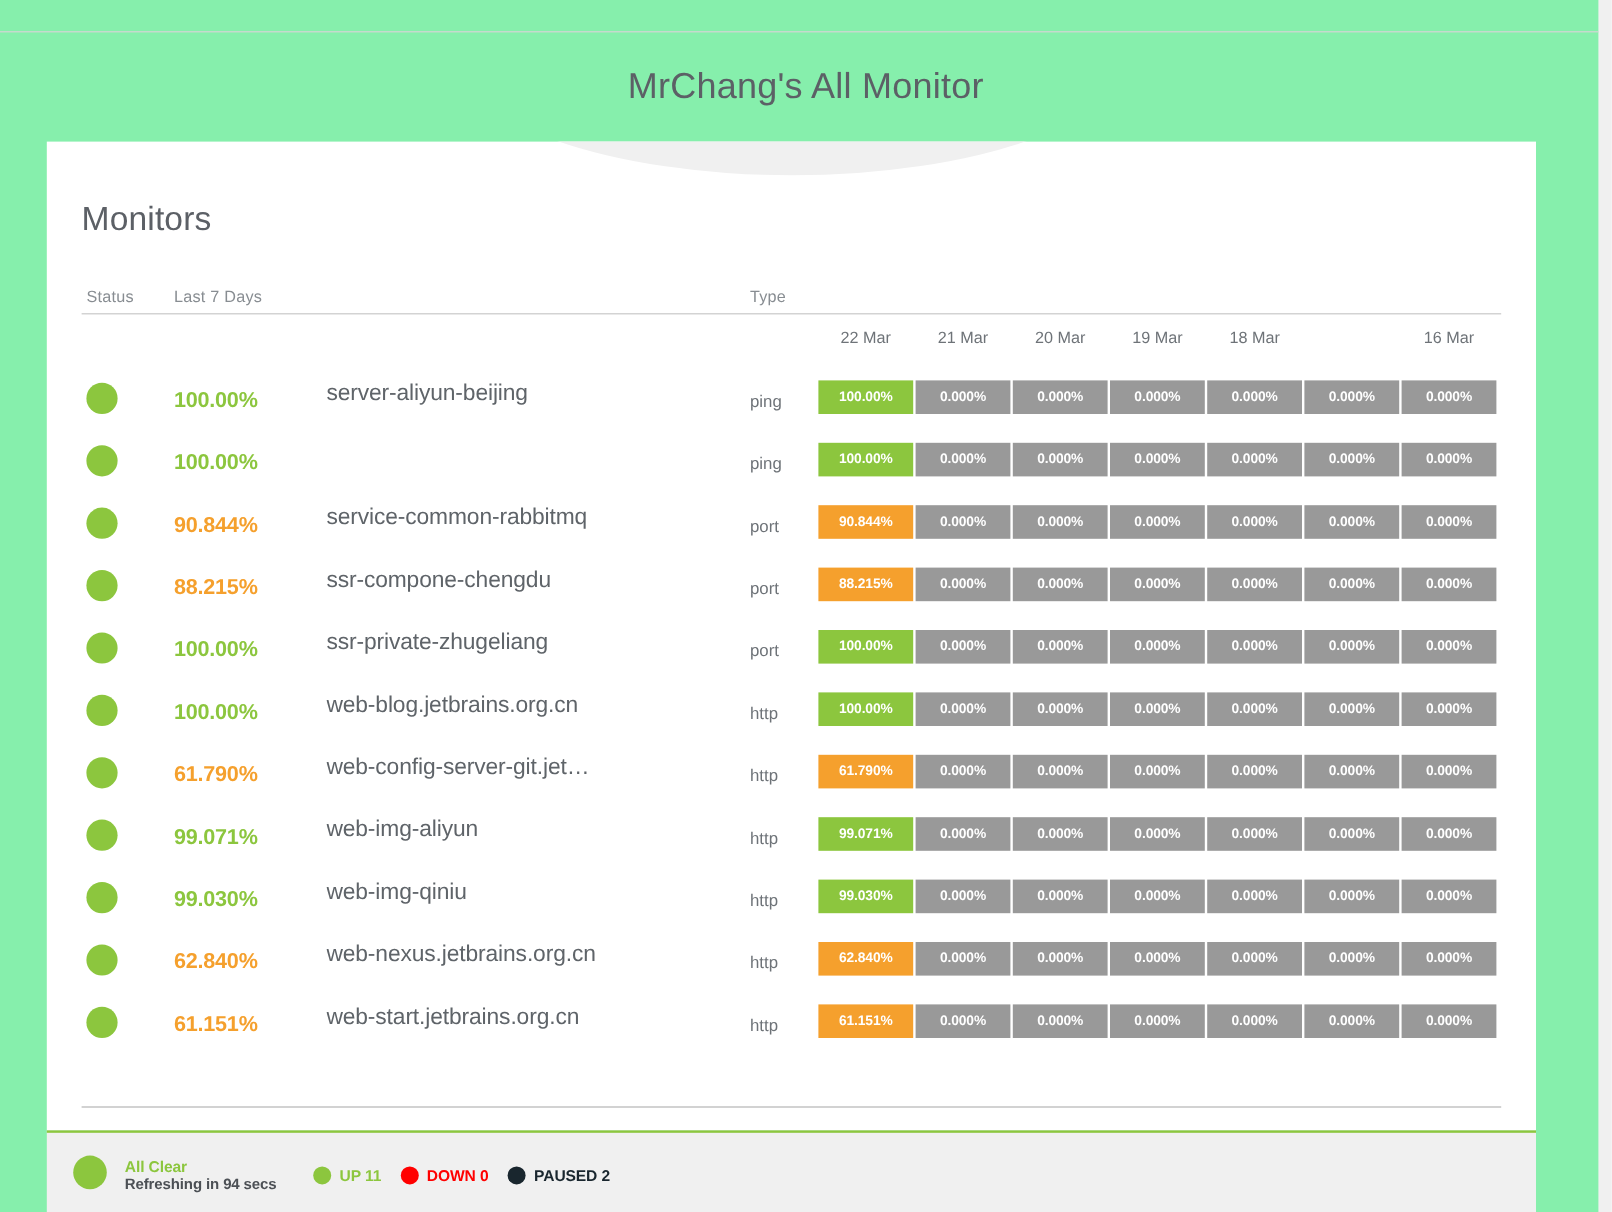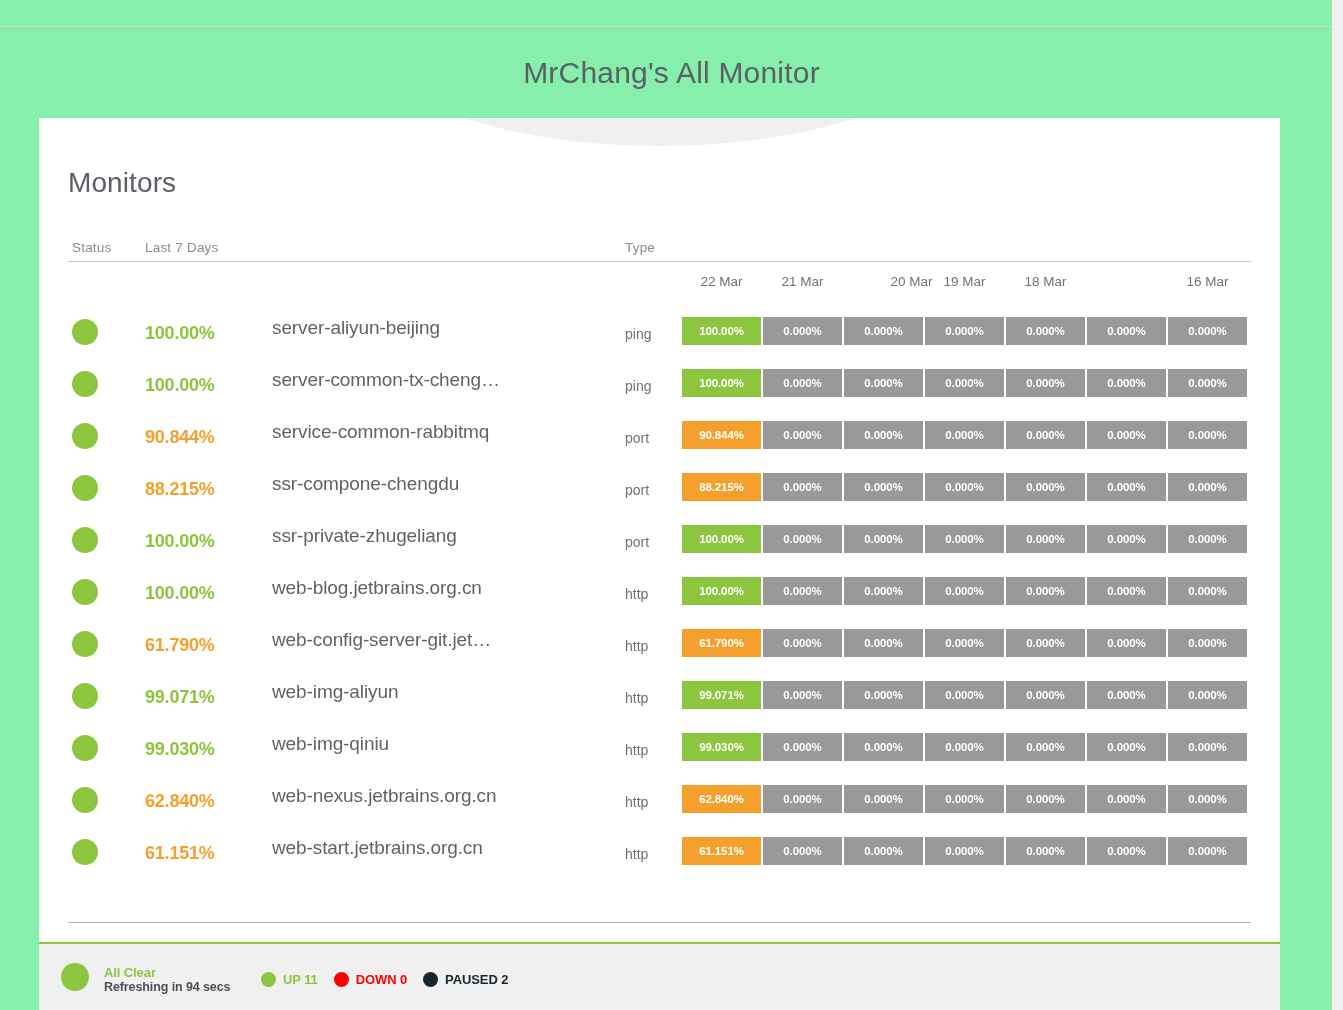--- a/index.html
+++ b/index.html
@@ -259,21 +259,21 @@
         <div class="thead">
           <div class="th th-status">Status</div>
           <div class="th th-uptime">Last 7 Days</div>
           <div class="th th-type">Type</div>
         </div>
         <div class="head-rule"></div>
 
         <div class="date-row" id="date-row">
             <div class="date-cell" style="left: 614px;">22 Mar</div>
             <div class="date-cell" style="left: 695px;">21 Mar</div>
-            <div class="date-cell" style="left: 804px;">20 Mar</div>
+            <div class="date-cell" style="left: 776px;">20 Mar</div>
             <div class="date-cell" style="left: 857px;">19 Mar</div>
             <div class="date-cell" style="left: 938px;">18 Mar</div>
             <div class="date-cell" style="left: 1019px; margin-top: 45px;">17 Mar</div>
             <div class="date-cell" style="left: 1100px;">16 Mar</div>
           </div>
 
         <div class="rows" id="rows">
             <div class="row">
               <div class="dot" style="background: rgb(140, 198, 62);"></div>
               <div class="uptime good">100.00%</div>
@@ -285,21 +285,20 @@
                 <div class="bar empty" style="left: 162px;">0.000%</div>
                 <div class="bar empty" style="left: 243px;">0.000%</div>
                 <div class="bar empty" style="left: 324px;">0.000%</div>
                 <div class="bar empty" style="left: 405px;">0.000%</div>
                 <div class="bar empty" style="left: 486px;">0.000%</div>
               </div>
             </div>
             <div class="row">
               <div class="dot" style="background: rgb(140, 198, 62);"></div>
               <div class="uptime good">100.00%</div>
-              <div class="mname">server-common-tx-cheng…</div>
               <div class="mtype">ping</div>
               <div class="bars">
                 <div class="bar up" style="left: 0px;">100.00%</div>
                 <div class="bar empty" style="left: 81px;">0.000%</div>
                 <div class="bar empty" style="left: 162px;">0.000%</div>
                 <div class="bar empty" style="left: 243px;">0.000%</div>
                 <div class="bar empty" style="left: 324px;">0.000%</div>
                 <div class="bar empty" style="left: 405px;">0.000%</div>
                 <div class="bar empty" style="left: 486px;">0.000%</div>
               </div>

